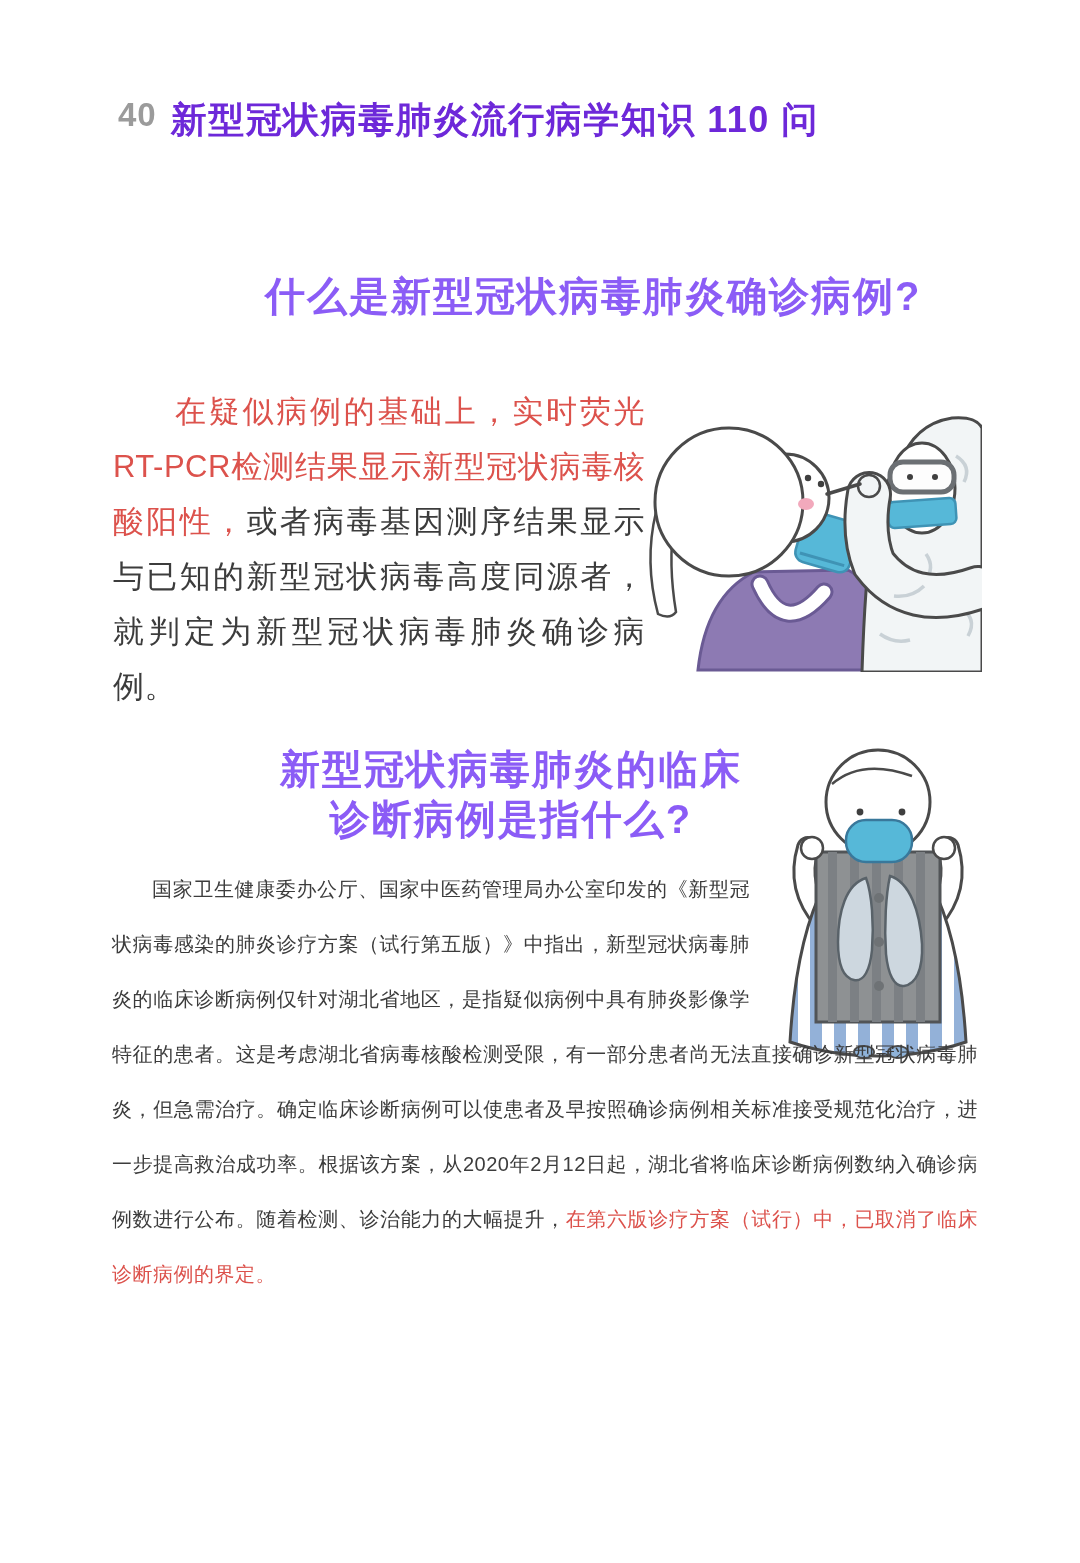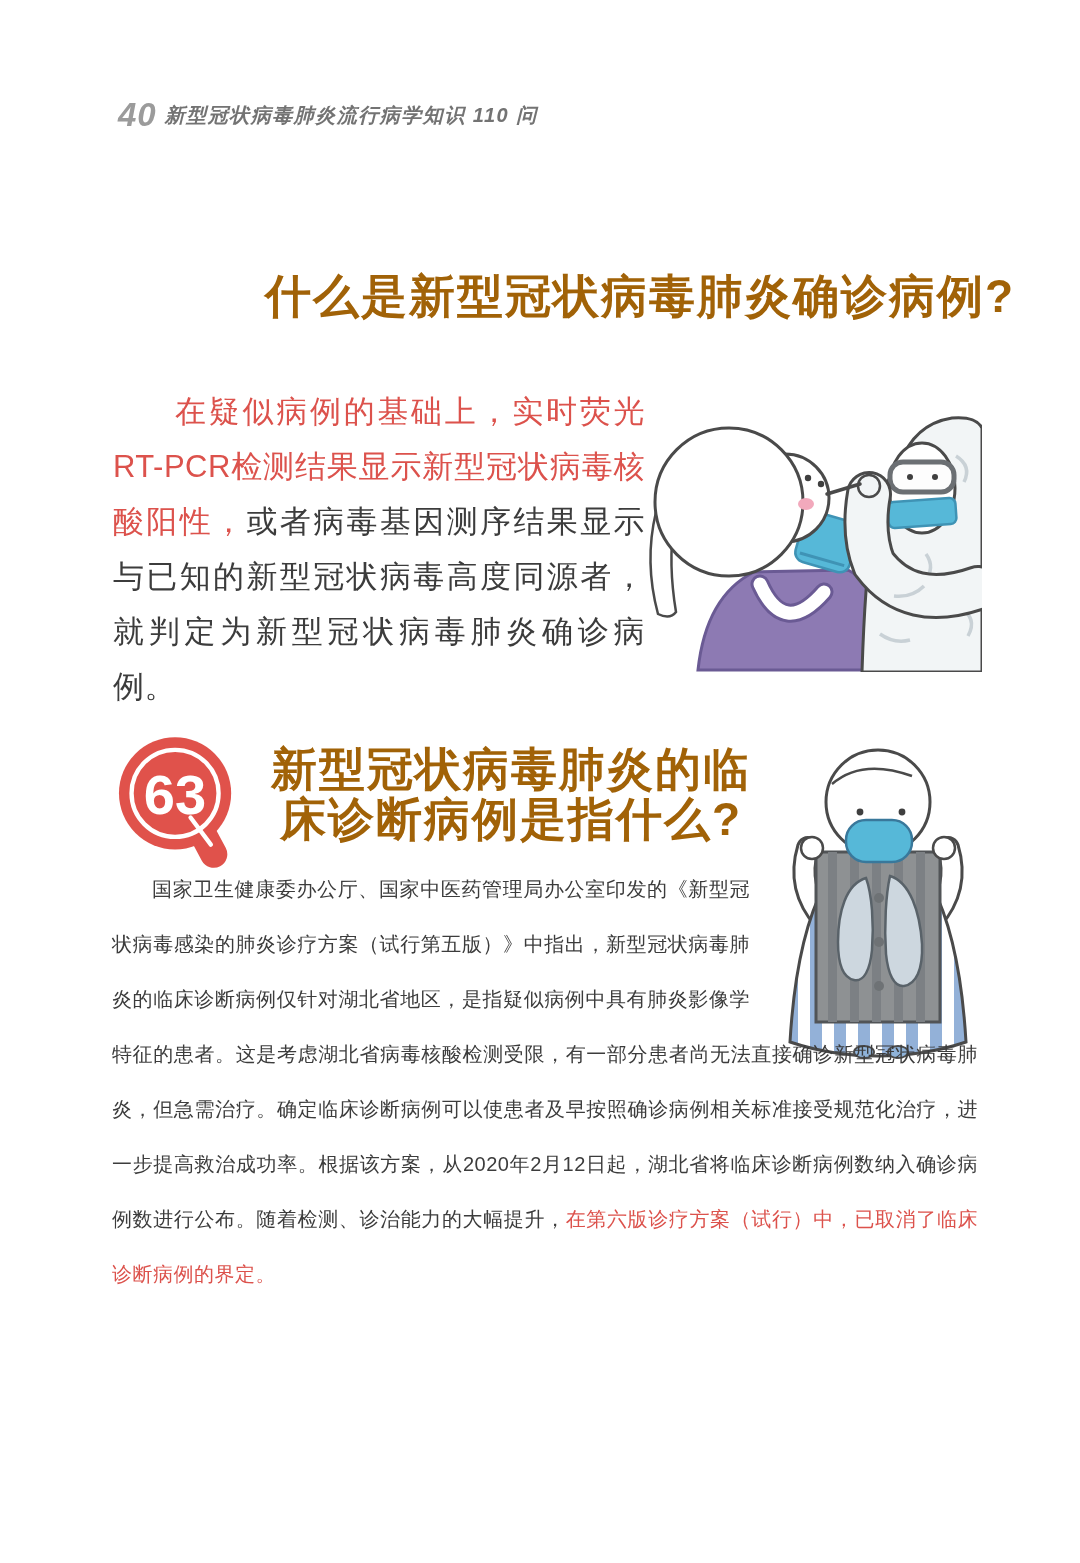--- a/index.html
+++ b/index.html
@@ -14,48 +14,47 @@
     font-family: "Liberation Sans", sans-serif;
     color: #3c3c3c;
   }
 
   
   .header {
     position: absolute;
     left: 118px;
     top: 96px;
     display: flex;
-    align-items: center;
-    font-style: italic;
+    align-items: flex-start;
   }
   .page-num {
     font-size: 33px;
     font-weight: bold;
     color: #9b9b9b;
     letter-spacing: 1px;
   }
   .header-title {
-    margin-left: 8px;
-    font-size: 20px;
+    margin-left: 14px;
+    font-size: 36px;
     font-weight: bold;
-    color: #737373;
+    color: #6d28d9;
     letter-spacing: 1.5px;
   }
 
   
   .badge { position: absolute; width: 118px; height: 134px; }
   .badge-62 { left: 118px; top: 232px; }
   .badge-63 { left: 118px; top: 736px; }
 
   
   .q-title {
     position: absolute;
-    font-size: 46px;
+    font-size: 40px;
     font-weight: bold;
-    color: #a16207;
+    color: #8b5cf6;
     letter-spacing: 2px;
     line-height: 50px;
   }
   .q-title-62 { left: 265px; top: 271px; white-space: nowrap; }
   .q-title-63 { left: 265px; top: 744px; width: 492px; text-align: center; }
 
   
   .answer {
     font-size: 31px;
     line-height: 55px;
@@ -135,29 +134,20 @@
         <rect x="266" y="128" width="68" height="26" rx="6" fill="#56b8d8" stroke="#3f93b5" stroke-width="2.5" transform="rotate(-4 300 141)"></rect>
         <path d="M 356 216 Q 288 240 252 192 Q 240 162 247 122" fill="none" stroke="#4a4a4a" stroke-width="46" stroke-linecap="round"></path>
         <path d="M 356 216 Q 288 240 252 192 Q 240 162 247 122" fill="none" stroke="#f2f5f6" stroke-width="40" stroke-linecap="round"></path>
         <path d="M 302 214 q -12 12 -30 10" fill="none" stroke="#c9d1d6" stroke-width="3.5"></path>
         <circle cx="247" cy="114" r="11" fill="#f2f5f6" stroke="#4a4a4a" stroke-width="2.5"></circle>
         <line x1="238" y1="112" x2="205" y2="122" stroke="#4a4a4a" stroke-width="3.5" stroke-linecap="round"></line>
       </g>
     </svg>
   </div>
 
-  <div class="badge badge-63">
-    <svg viewBox="0 0 122 138" width="118" height="134">
-      <line x1="84" y1="94" x2="99" y2="122" stroke="#e0524b" stroke-width="28" stroke-linecap="round"></line>
-      <circle cx="59" cy="59" r="58" fill="#e0524b"></circle>
-      <circle cx="59" cy="59" r="45" fill="none" stroke="#ffffff" stroke-width="4.5"></circle>
-      <line x1="75" y1="84" x2="96" y2="112" stroke="#ffffff" stroke-width="4.5" stroke-linecap="round"></line>
-      <text x="59" y="80" text-anchor="middle" font-size="58" font-weight="bold" fill="#ffffff" font-family="Liberation Sans, sans-serif">63</text>
-    </svg>
-  </div>
   <h2 class="q-title q-title-63">新型冠状病毒肺炎的临床诊断病例是指什么?</h2>
 
   <div class="illu illu-xray">
     <svg viewBox="0 0 232 332" width="232" height="332">
       <defs>
         <pattern id="gownStripes" patternUnits="userSpaceOnUse" width="24" height="24">
           <rect width="24" height="24" fill="#ffffff"></rect>
           <rect width="12" height="24" fill="#93b1d8"></rect>
         </pattern>
       </defs>

